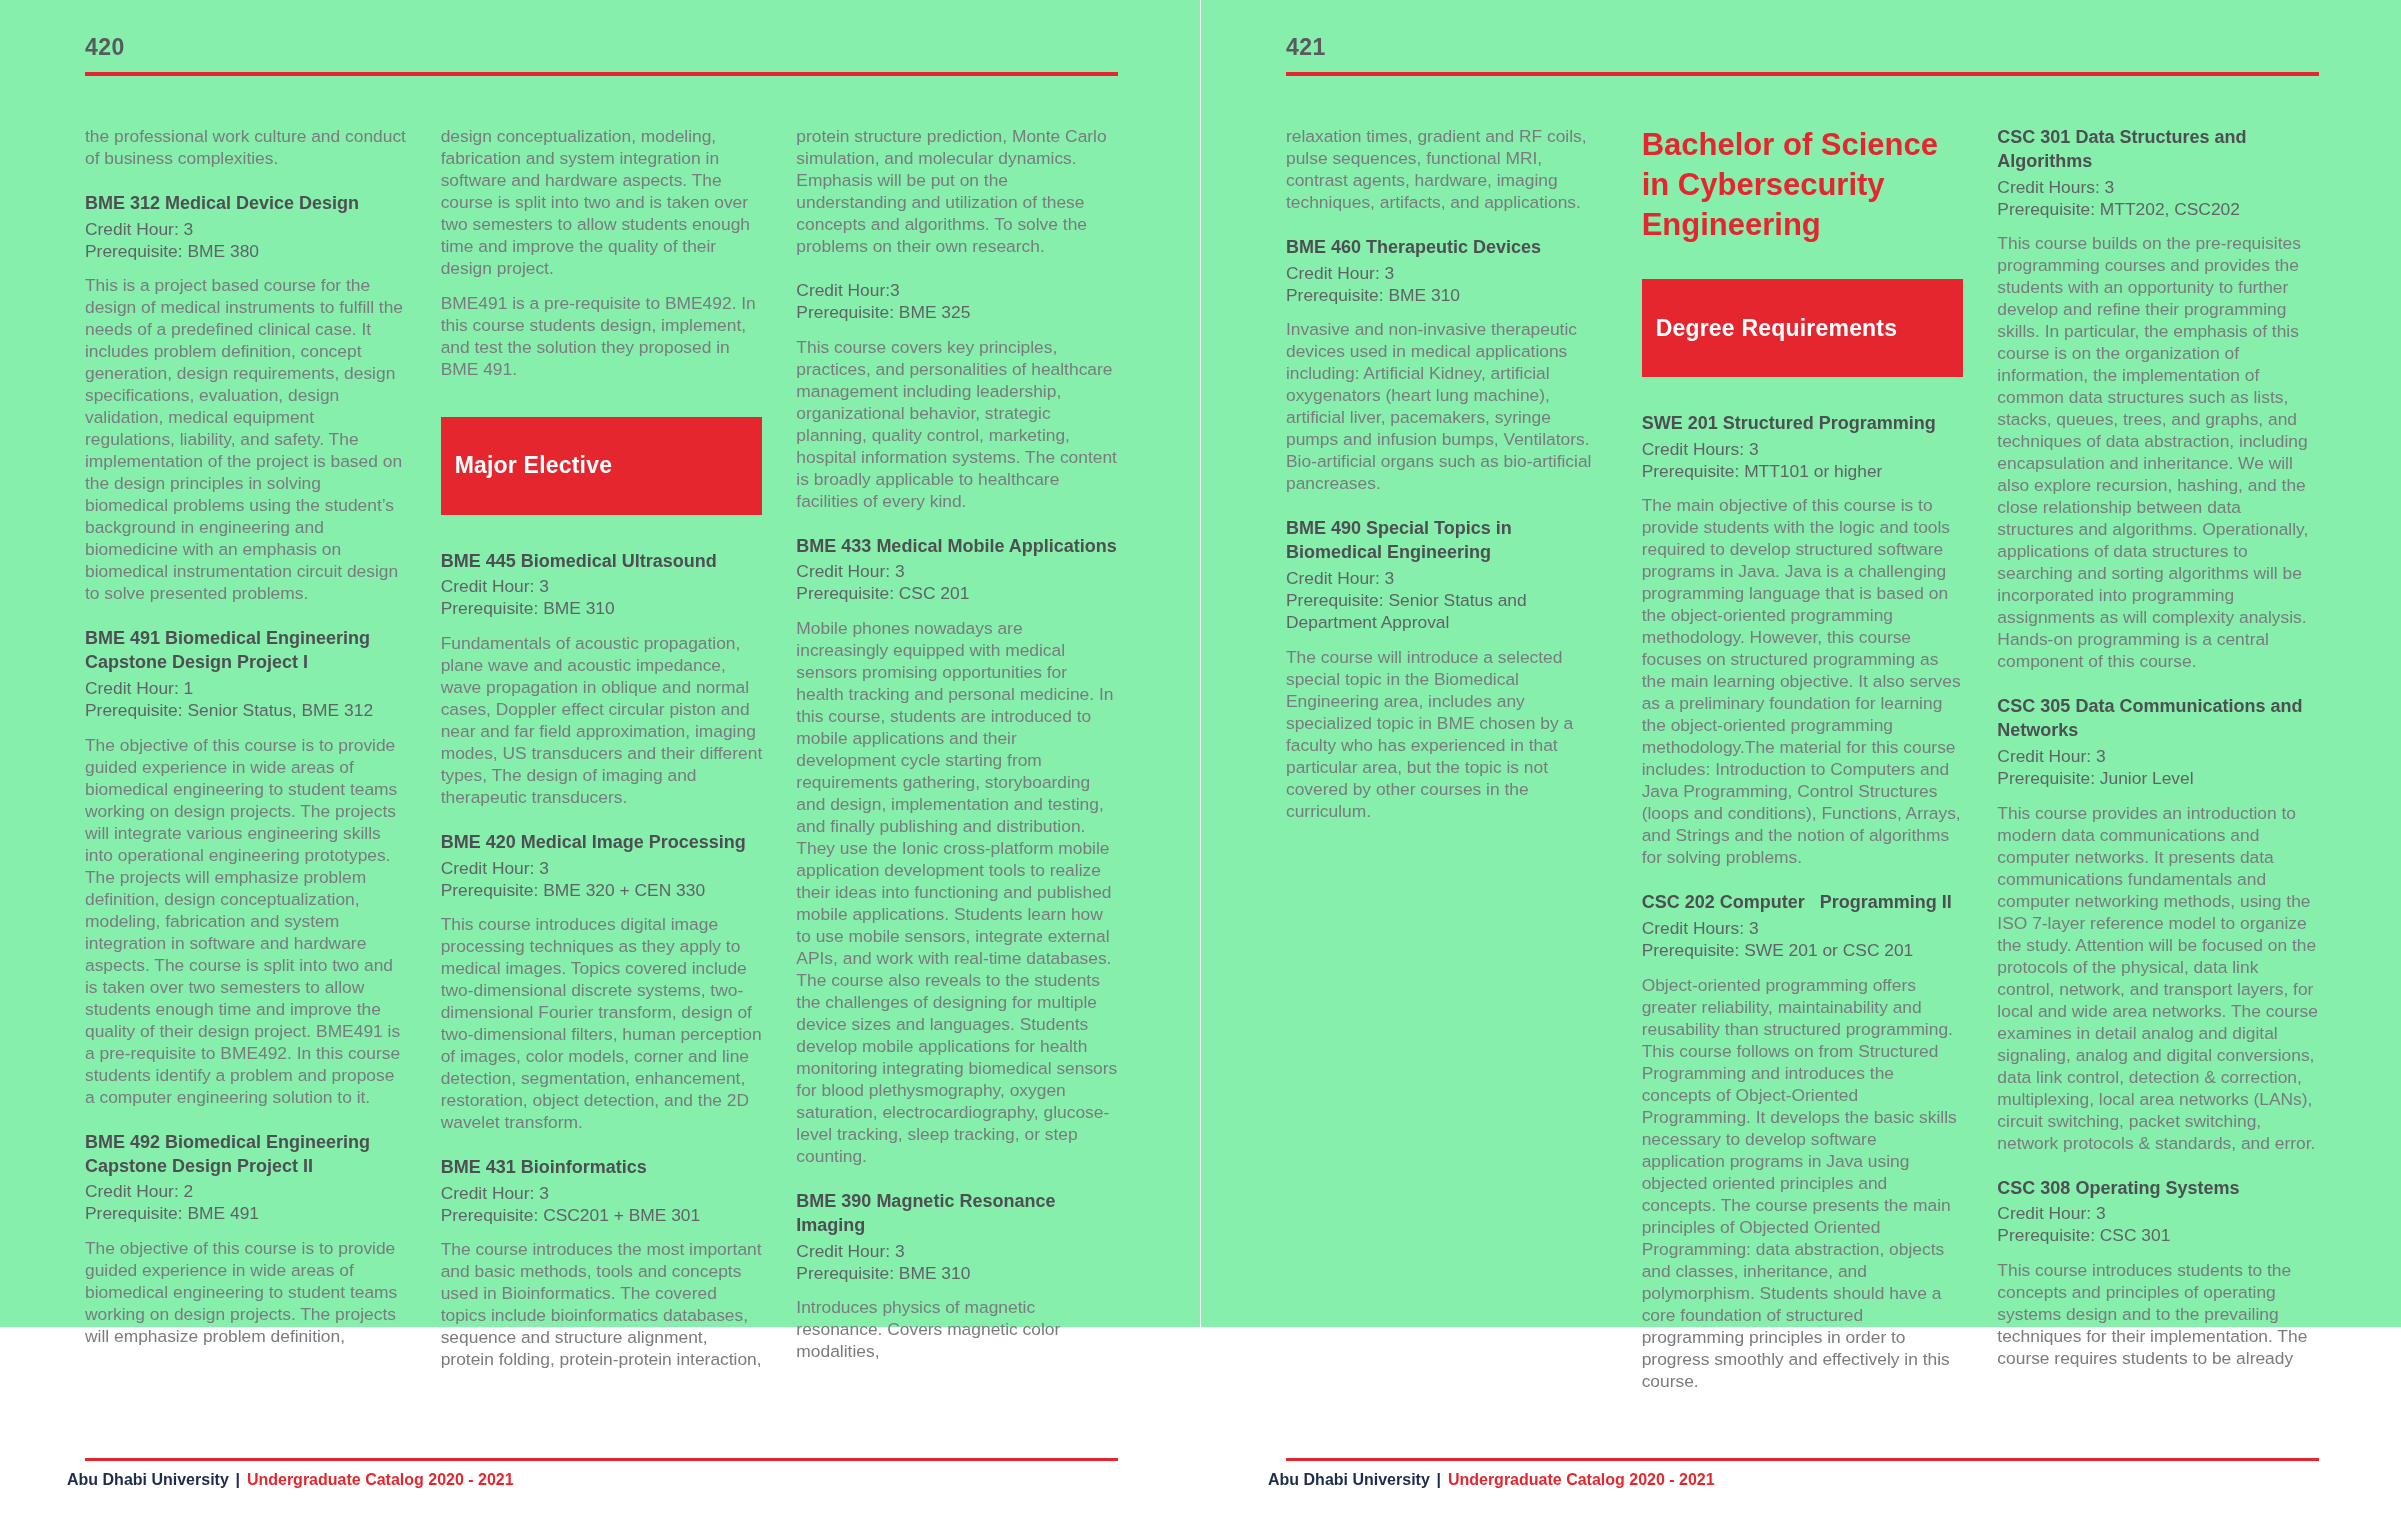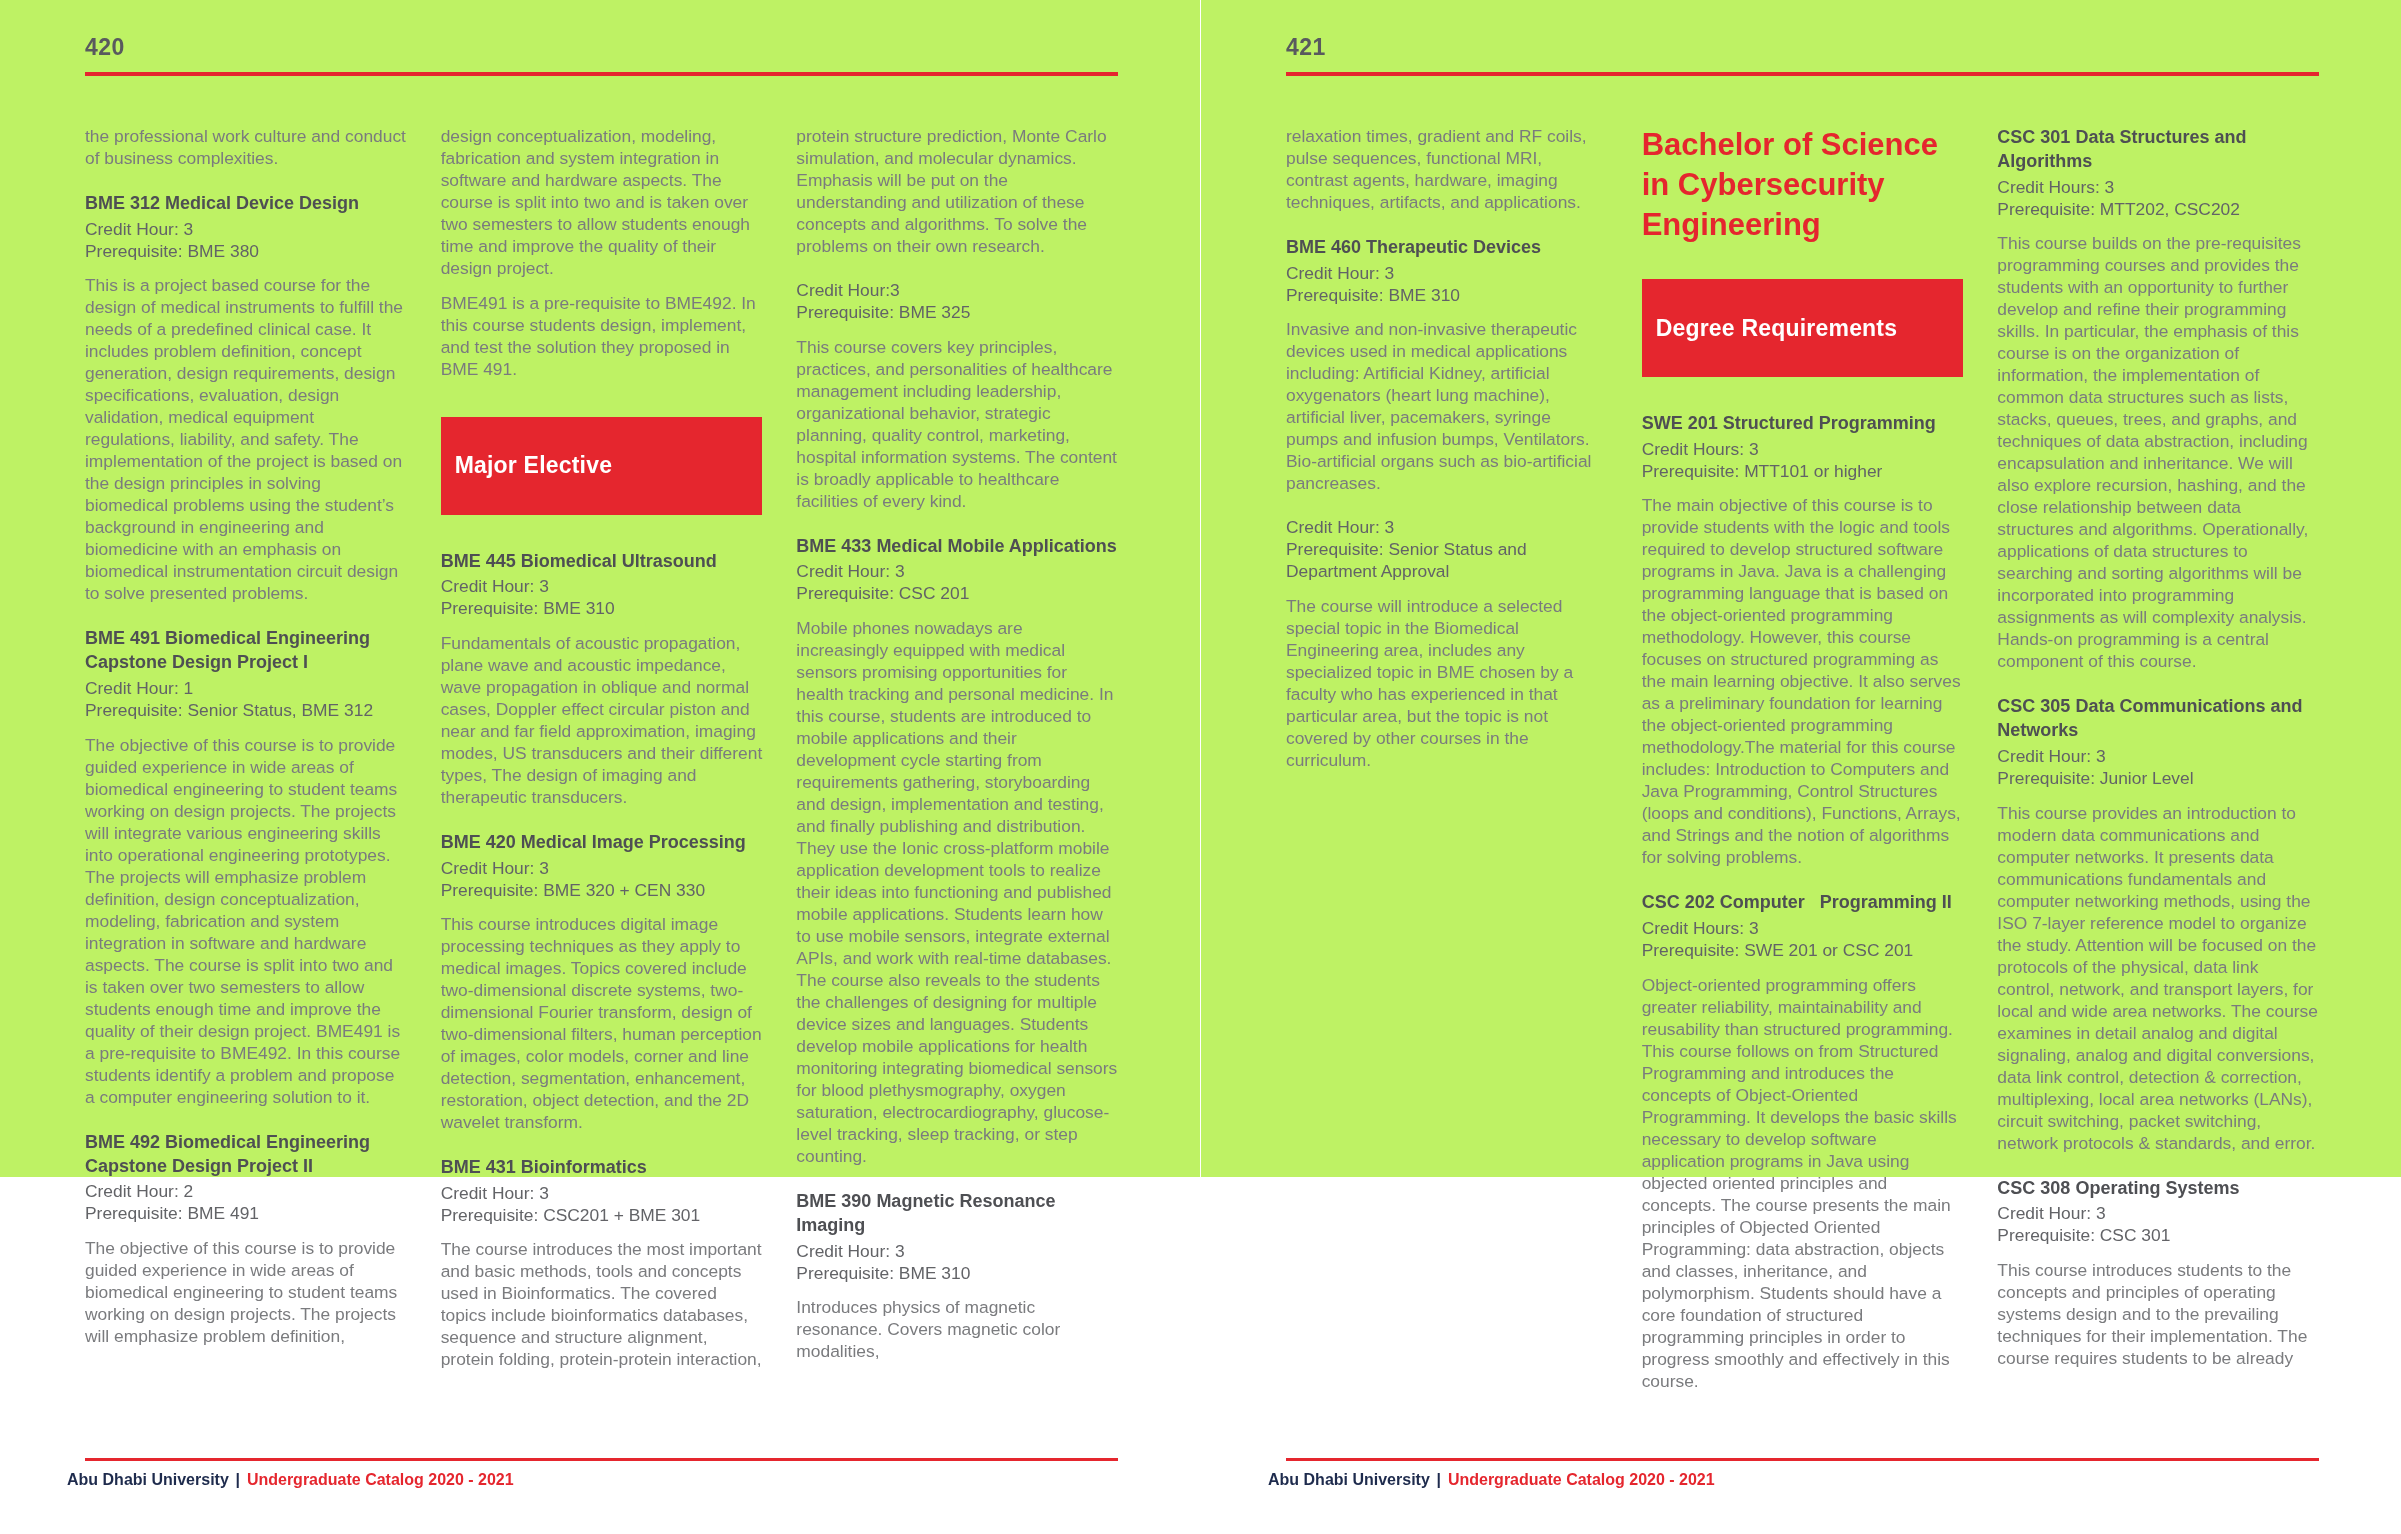--- a/index.html
+++ b/index.html
@@ -1,18 +1,18 @@
 <!DOCTYPE html>
 <html style="font-size:13.6px"><head>
 <meta charset="utf-8">
 <style>
   html,body{margin:0;padding:0;background:#ffffff;}
   body{width:2401px;height:1535px;position:relative;overflow:hidden;
        font-family:"Liberation Sans",sans-serif;}
-  .page{position:absolute;top:0;width:1200px;height:1177px;background:#bef264;}
+  .page{position:absolute;top:0;width:1200px;height:1327px;background:#86efac;}
   #page-left{left:0;}
   #page-right{left:1201px;}
   .page-inner{position:absolute;left:85px;right:82px;top:0;bottom:0;}
   .pagenum{margin:34px 0 0 0;font-size:23px;font-weight:bold;color:#595a5e;letter-spacing:0.4px;}
   .head-rule{height:4.2px;background:#e5262e;margin-top:11px;}
   .columns{display:flex;gap:34px;margin-top:49px;align-items:flex-start;}
   .col{flex:1 1 0;min-width:0;}
   .col > :first-child{margin-top:0;}
   p.body{margin:12.7px 0 0 0;font-size:17.4px;line-height:22px;color:#7a7b7e;}
   .course{margin-top:22px;}
@@ -117,20 +117,21 @@
     <div class="columns">
         <div class="col">
           <p class="body">relaxation times, gradient and RF coils, pulse sequences, functional MRI, contrast agents, hardware, imaging techniques, artifacts, and applications.</p>
           <div class="course">
             <h3 class="course-title">BME 460 Therapeutic Devices</h3>
             <div class="meta">Credit Hour: 3</div>
             <div class="meta">Prerequisite: BME 310</div>
             <p class="body">Invasive and non-invasive therapeutic devices used in medical applications including: Artificial Kidney, artificial oxygenators (heart lung machine), artificial liver, pacemakers, syringe pumps and infusion bumps, Ventilators. Bio-artificial organs such as bio-artificial pancreases.</p>
           </div>
           <div class="course">
+            <h3 class="course-title">BME 490 Special Topics in Biomedical Engineering</h3>
             <div class="meta">Credit Hour: 3</div>
             <div class="meta">Prerequisite: Senior Status and Department Approval</div>
             <p class="body">The course will introduce a selected special topic in the Biomedical Engineering area, includes any specialized topic in BME chosen by a faculty who has experienced in that particular area, but the topic is not covered by other courses in the curriculum.</p>
           </div>
         </div>
         <div class="col">
           <h2 class="program-title">Bachelor of Science in Cybersecurity Engineering</h2>
           <div class="redbox">
             <span class="redbox-label">Degree Requirements</span>
           </div>

